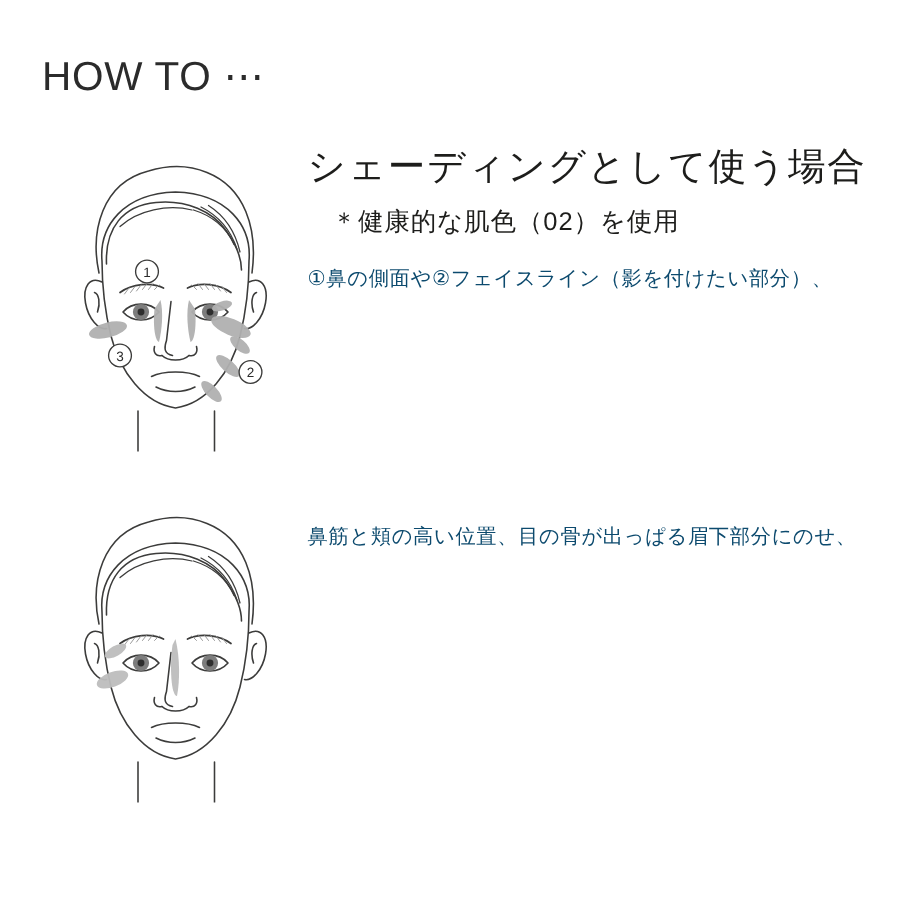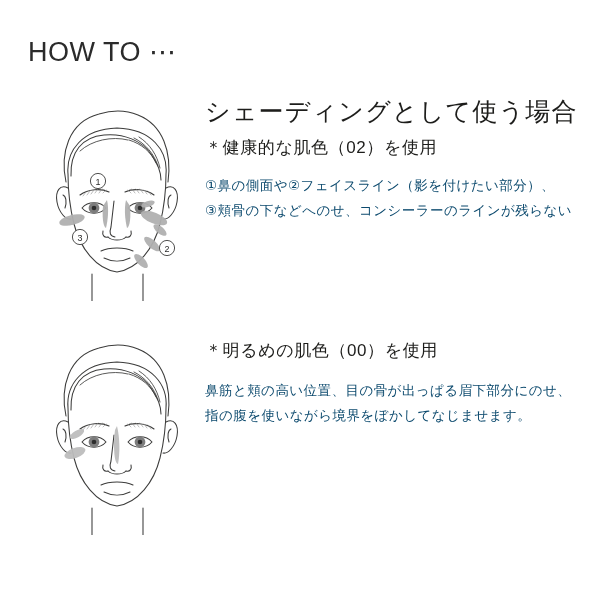--- a/index.html
+++ b/index.html
@@ -68,21 +68,21 @@
     margin: 0;
     white-space: nowrap;
     font-family: Liberation Serif, serif;
   }
   .subheading {
     font-size: 17px;
     line-height: 1.35;
     letter-spacing: 0.6px;
     font-weight: 400;
     color: #1d1d1b;
-    margin: 10px 0 0 0;
+    margin: 10px 0 0 16px;
     white-space: nowrap;
   }
   .body-text {
     font-size: 13.5px;
     line-height: 1.85;
     letter-spacing: 0.45px;
     color: #0c4a6e;
     margin: 14px 0 0 0;
   }
   .body-text .line { display: block; white-space: nowrap; }
@@ -178,21 +178,20 @@
           <text x="50" y="144.6" font-family="Liberation Sans, sans-serif" font-size="9" fill="#2b2b2b" text-anchor="middle">3</text>
         </g>
       </svg>
     </div>
 
     <div class="copy">
       <h2 class="heading">シェーディングとして使う場合</h2>
       <p class="subheading">＊健康的な肌色（02）を使用</p>
       <p class="body-text">
         <span class="line">①鼻の側面や②フェイスライン（影を付けたい部分）、</span>
-        <span class="line">③頬骨の下などへのせ、コンシーラーのラインが残らない</span>
       </p>
     </div>
   </div>
 
   <div class="section highlight">
 
     <div class="figure">
       <svg width="175" height="205" viewBox="0 0 175 205" xmlns="http://www.w3.org/2000/svg">
         <g fill="none" stroke="#3c3c3b" stroke-width="1.05" stroke-linecap="round" stroke-linejoin="round">
           <path d="M62 178 L62 205 M113 178 L113 205"></path>
@@ -243,21 +242,19 @@
 
         <g fill="#bdbdbd" opacity="0.95">
           <path d="M87 96 C90 108 90 124 88 134 C84 134 83 114 85 100 Z"></path>
           <ellipse cx="47" cy="104" rx="8" ry="3.4" transform="rotate(-30 47 104)"></ellipse>
           <ellipse cx="45" cy="123" rx="11" ry="5" transform="rotate(-20 45 123)"></ellipse>
         </g>
       </svg>
     </div>
 
     <div class="copy">
-      <p class="subheading">＊明るめの肌色（00）を使用</p>
       <p class="body-text">
         <span class="line">鼻筋と頬の高い位置、目の骨が出っぱる眉下部分にのせ、</span>
-        <span class="line">指の腹を使いながら境界をぼかしてなじませます。</span>
       </p>
     </div>
   </div>
 
 </div>
 
 </body></html>

